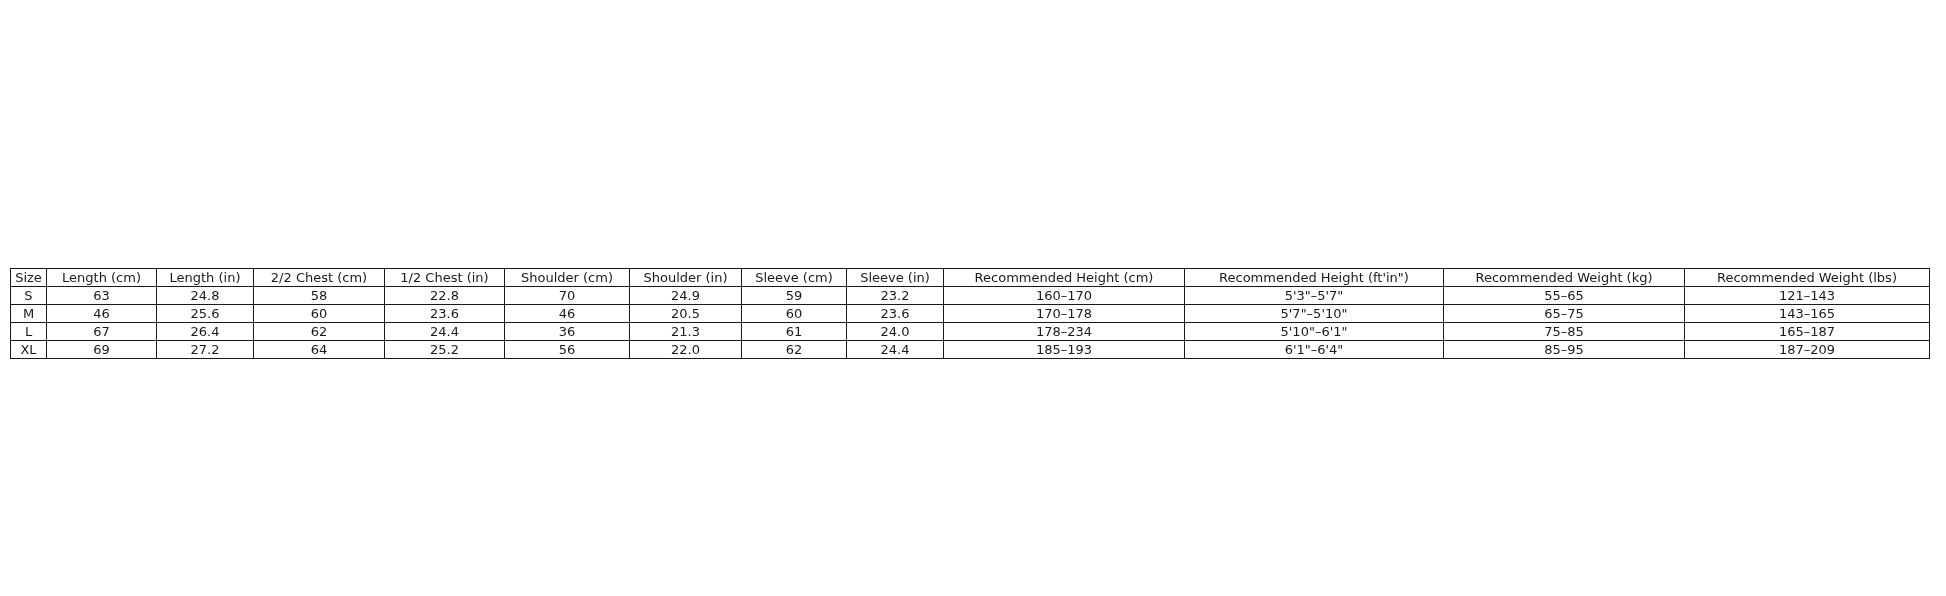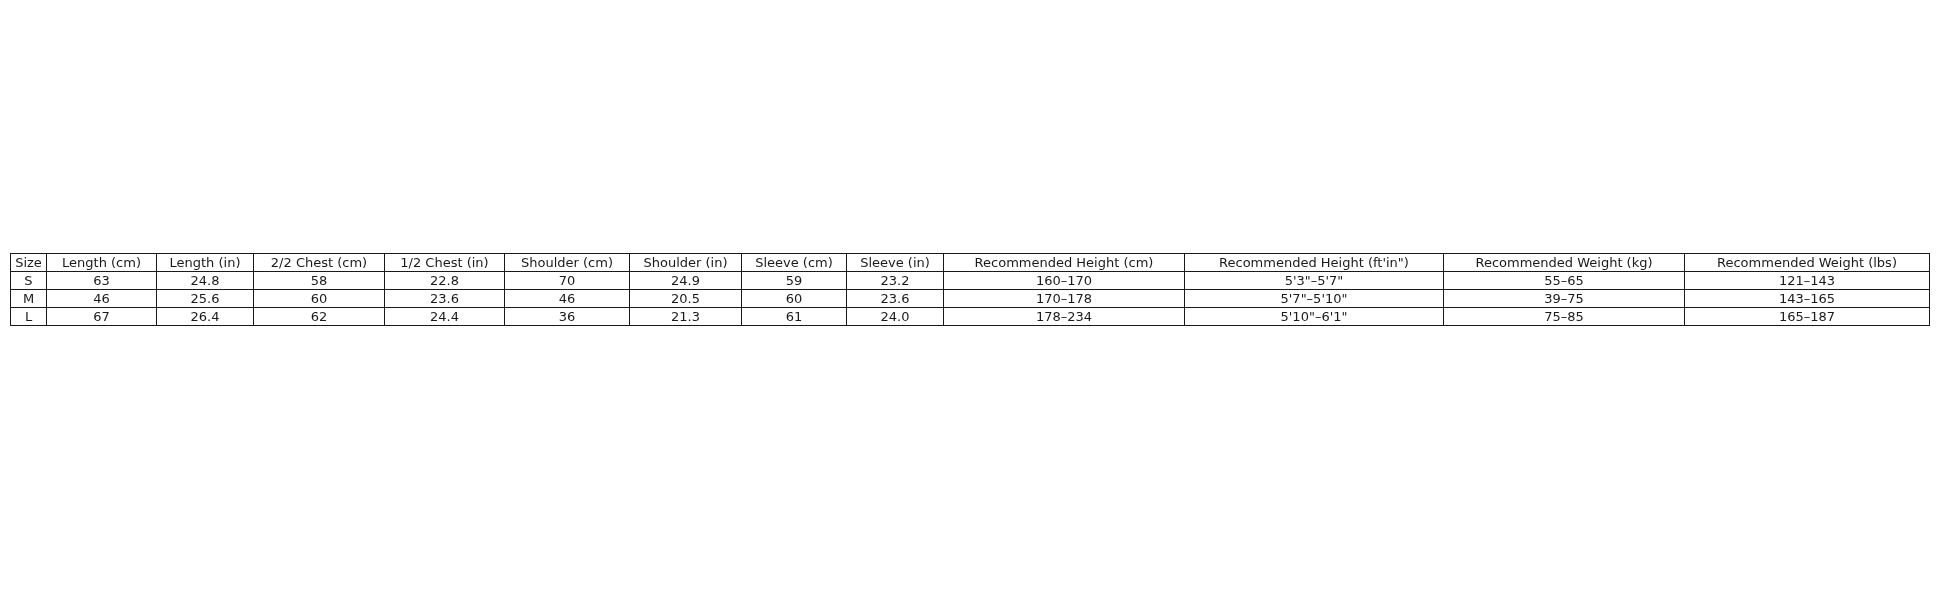--- a/index.html
+++ b/index.html
@@ -14,21 +14,21 @@
   body {
     width: 1946px;
     height: 596px;
     background: var(--page-bg);
     font-family: "DejaVu Sans", sans-serif;
     position: relative;
   }
   table.size-chart {
     position: absolute;
     left: 10px;
-    top: 253px;
+    top: 268px;
     border-collapse: collapse;
     table-layout: fixed;
     background: var(--page-bg);
   }
   table.size-chart th,
   table.size-chart td {
     border: 1px solid var(--border-color);
     color: var(--text-color);
     font-size: 13px;
     font-weight: normal;
@@ -99,33 +99,48 @@
           <td>46</td>
           <td>25.6</td>
           <td>60</td>
           <td>23.6</td>
           <td>46</td>
           <td>20.5</td>
           <td>60</td>
           <td>23.6</td>
           <td>170–178</td>
           <td>5'7"–5'10"</td>
-          <td>39–75</td>
+          <td>65–75</td>
           <td>143–165</td>
         </tr>
         <tr>
           <td>L</td>
           <td>67</td>
           <td>26.4</td>
           <td>62</td>
           <td>24.4</td>
           <td>36</td>
           <td>21.3</td>
           <td>61</td>
           <td>24.0</td>
           <td>178–234</td>
           <td>5'10"–6'1"</td>
           <td>75–85</td>
           <td>165–187</td>
         </tr>
+        <tr>
+          <td>XL</td>
+          <td>69</td>
+          <td>27.2</td>
+          <td>64</td>
+          <td>25.2</td>
+          <td>56</td>
+          <td>22.0</td>
+          <td>62</td>
+          <td>24.4</td>
+          <td>185–193</td>
+          <td>6'1"–6'4"</td>
+          <td>85–95</td>
+          <td>187–209</td>
+        </tr>
       </tbody>
   </table>
 </div>
 
 </body></html>

